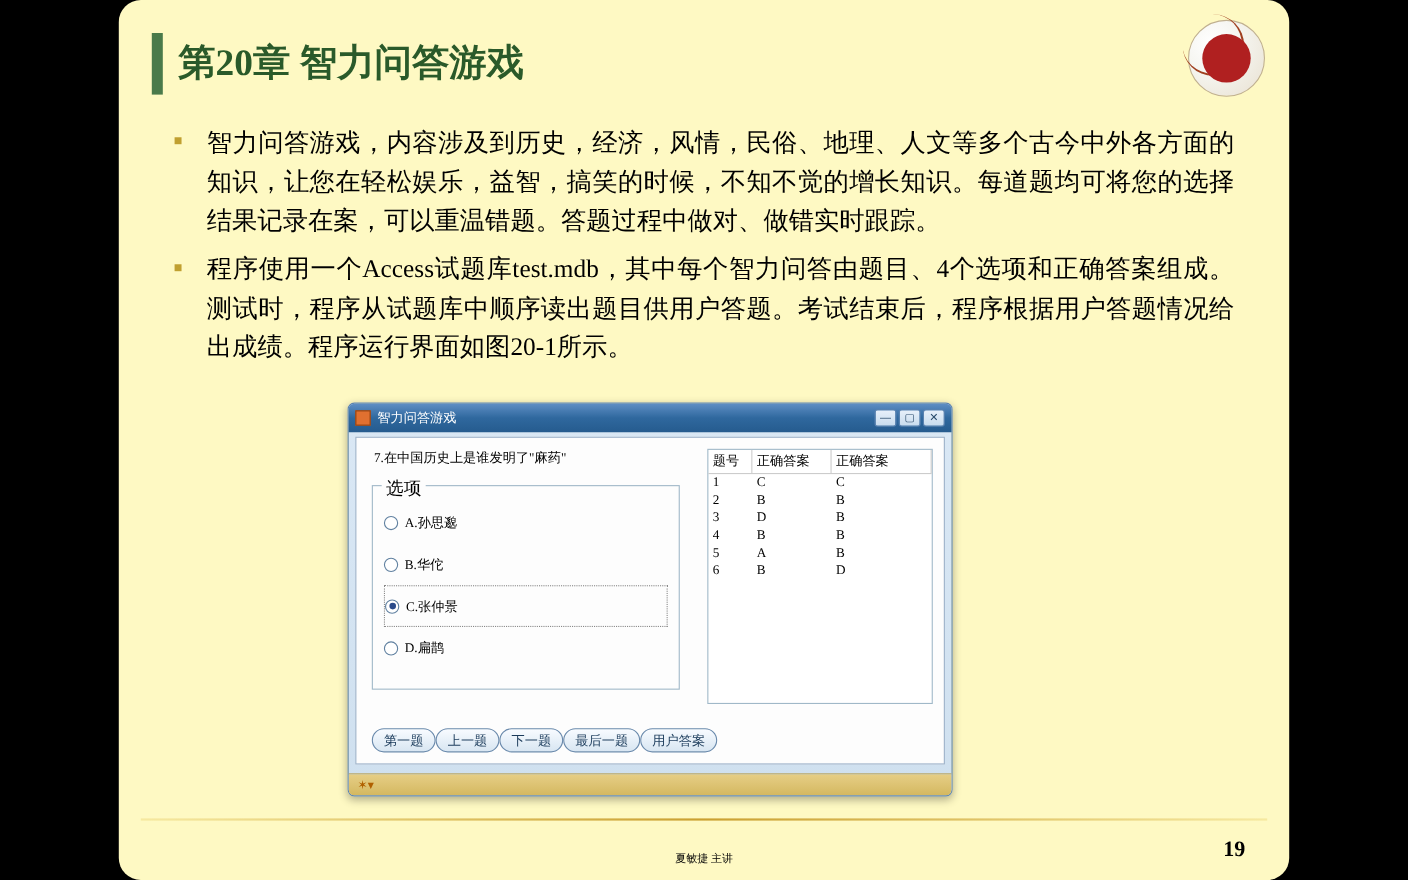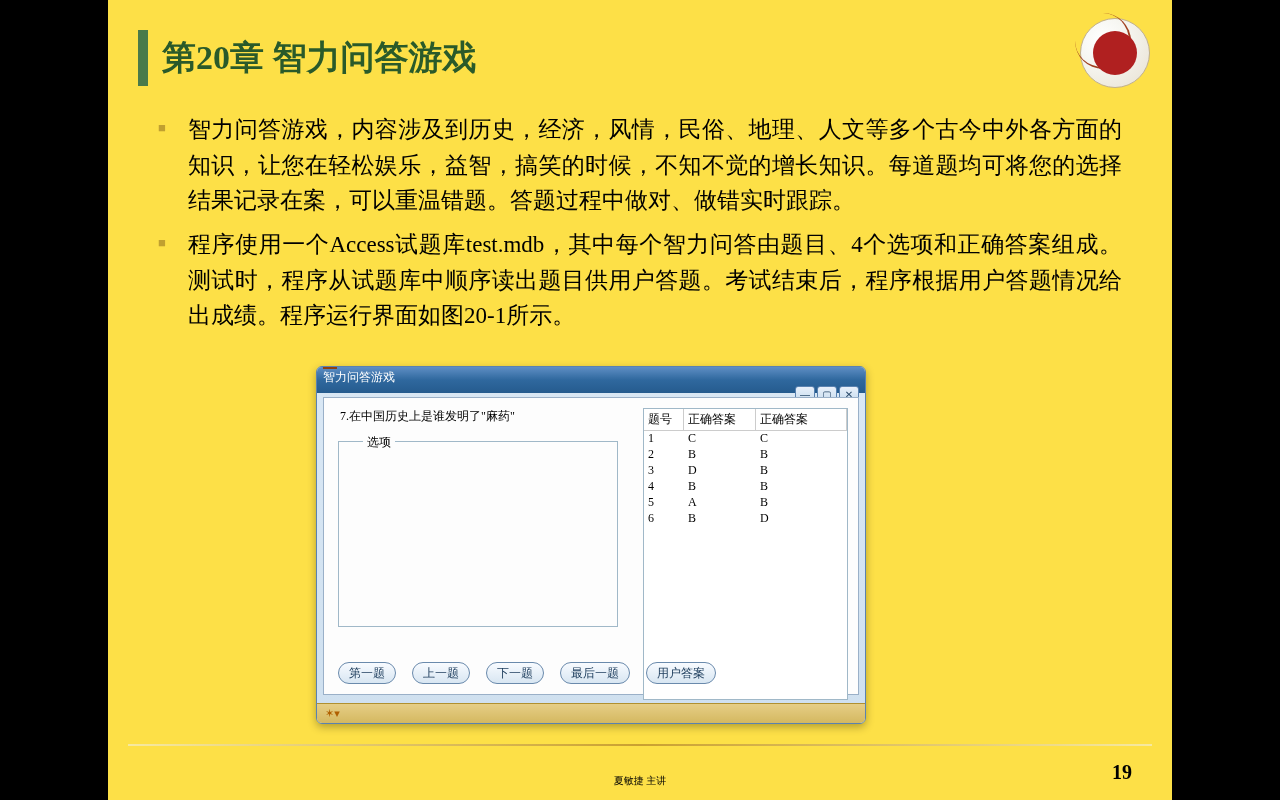--- a/index.html
+++ b/index.html
@@ -9,21 +9,22 @@
     height: 800px;
     overflow: hidden;
     font-family: "Microsoft YaHei", "SimSun", sans-serif;
   }
   .slide {
     position: absolute;
     left: 108px;
     top: 0;
     width: 1064px;
     height: 800px;
-    background: #fde047;
+    background: #fef9c3;
+    border-radius: 20px;
   }
   .title-bar {
     position: absolute;
     left: 30px;
     top: 30px;
     display: flex;
     align-items: stretch;
   }
   .title-accent {
     width: 10px;
@@ -92,24 +93,24 @@
     background: linear-gradient(#dae8f5,#cfe0ef);
     border: 1px solid #5a82b0;
     border-radius: 6px;
     box-shadow: 0 3px 8px rgba(0,0,0,.3);
   }
   .win-title {
     height: 26px;
     background: linear-gradient(#5e8ec4,#2f689e 50%,#255b8e);
     border-radius: 5px 5px 0 0;
     display: flex;
+    align-items: center;
     padding: 0 6px;
     color: #fff;
     font-size: 12px;
-    flex-direction: column;
   }
   .win-icon {
     width: 14px; height: 14px; background: #e07030;
     border:1px solid #904010; margin-right: 6px;
   }
   .win-ctrls { margin-left: auto; display:flex; gap:2px;}
   .win-ctrl {
     width:20px;height:16px;background:linear-gradient(#e8f0fa,#c8dcee);
     border:1px solid #5a82b0;border-radius:3px;font-size:10px;
     display:flex;align-items:center;justify-content:center;color:#2a4a6a;
@@ -127,46 +128,46 @@
   }
   .fieldset {
     position:relative;
     border:1px solid #a0b8c8;
     width: 280px;
     height: 186px;
     margin-left: 4px;
     padding: 14px 10px 6px 10px;
   }
   .fieldset-label{
-    position:absolute;top:-8px;left:24px;background:#fdfdfd;
-    padding:0 4px;font-size:12px;font-family:Liberation Sans, sans-serif;
+    position:absolute;top:-8px;left:8px;background:#fdfdfd;
+    padding:0 4px;font-size:16px;font-family:Liberation Sans, sans-serif;
   }
   .opt {
     display:flex;align-items:center;font-size:12px;
     font-family:"SimSun",serif;height:38px;
   }
   .radio{
     width:13px;height:13px;border:1px solid #6080a0;border-radius:50%;
     margin-right:6px;background:#fff;display:flex;align-items:center;justify-content:center;
   }
   .radio.checked::after{content:"";width:6px;height:6px;border-radius:50%;background:#2a4a8a;}
   .opt.selected{border:1px dotted #888;}
   .answers {
-    position:absolute;right:10px;top:10px;width:205px;height:292px;
+    position:absolute;right:10px;top:10px;width:205px;height:232px;
     border:1px solid #a0b8c8;background:#fff;font-size:12px;
     font-family:"SimSun",serif;
   }
   .ans-head{display:flex;border-bottom:1px solid #ccc;}
   .ans-head div{padding:2px 4px;border-right:1px solid #ccc;}
   .ans-h1{width:40px;} .ans-h2{width:72px;font-family:Liberation Serif, serif;} .ans-h3{flex:1;border-right:none;}
   .ans-row{display:flex;height:16px;}
   .ans-row div{padding:0 4px;}
   .ac1{width:40px;} .ac2{width:72px;} .ac3{flex:1;}
   .btn-row{
-    position:absolute;left:14px;bottom:10px;display:flex;gap:16px;
+    position:absolute;left:14px;bottom:10px;display:flex;gap:0;
   }
   .btn{
     height:22px;padding:0 10px;font-size:12px;font-family:"SimSun",serif;
     background:linear-gradient(#f8fbff,#d8e6f2);border:1px solid #6a8aac;
     border-radius:11px;display:flex;align-items:center;color:#1a3a5a;
   }
   .bottom-strip{
     position:absolute;left:0;right:0;bottom:0;height:20px;
     background:linear-gradient(#e6ce86,#d4b860);border-top:1px solid #b09030;
     border-radius:0 0 5px 5px;display:flex;align-items:center;padding-left:8px;
@@ -214,20 +215,38 @@
         <div class="win-ctrl">▢</div>
         <div class="win-ctrl">✕</div>
       </div>
     </div>
 
     <div class="win-body">
       <div class="question">7.在中国历史上是谁发明了"麻药"</div>
 
       <div class="fieldset">
         <div class="fieldset-label">选项</div>
+        <div id="opts">
+            <div class="opt">
+              <span class="radio"></span>
+              <span>A.孙思邈</span>
+            </div>
+            <div class="opt">
+              <span class="radio"></span>
+              <span>B.华佗</span>
+            </div>
+            <div class="opt selected">
+              <span class="radio checked"></span>
+              <span>C.张仲景</span>
+            </div>
+            <div class="opt">
+              <span class="radio"></span>
+              <span>D.扁鹊</span>
+            </div>
+          </div>
       </div>
 
       <div class="answers">
         <div class="ans-head">
           <div class="ans-h1">题号</div>
           <div class="ans-h2">正确答案</div>
           <div class="ans-h3">正确答案</div>
         </div>
         <div id="ansrows">
             <div class="ans-row">

